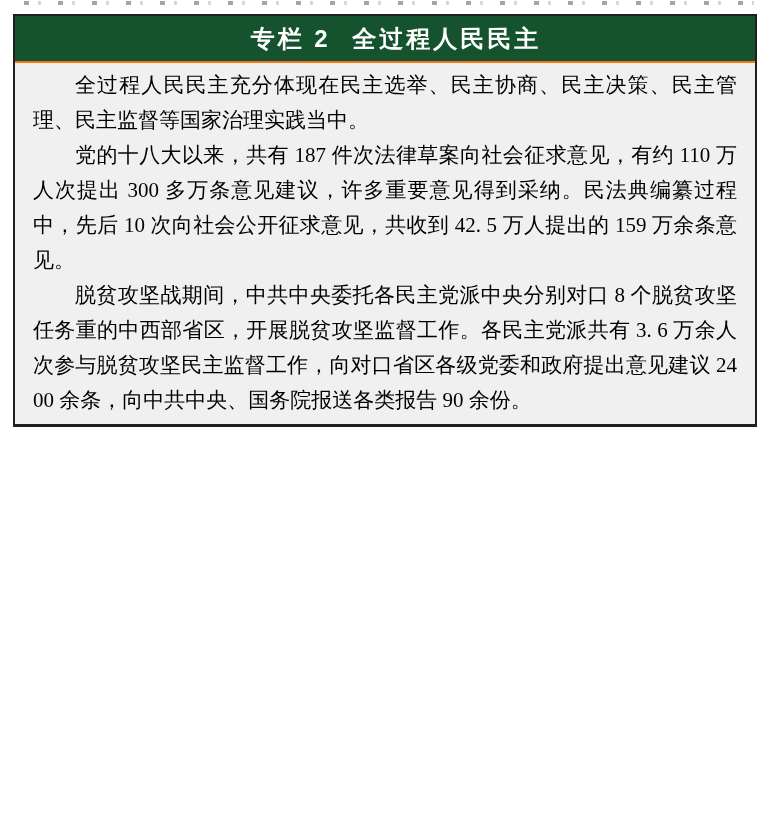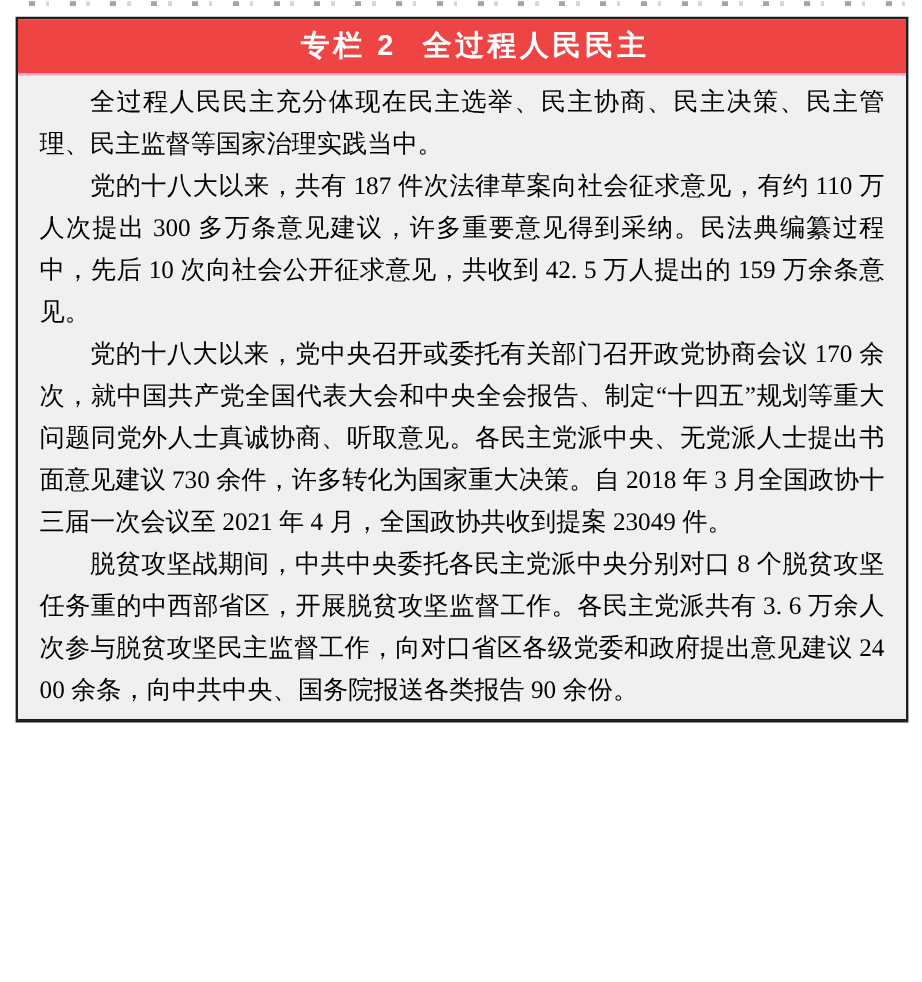--- a/index.html
+++ b/index.html
@@ -29,29 +29,29 @@
   .panel {
     position: absolute;
     left: 13px;
     top: 14px;
     width: 740px;
     border: 2px solid #1f1f1f;
     border-bottom-width: 3px;
     box-sizing: content-box;
   }
   .panel-header {
-    background: #ef4444;
+    background: #14532d;
     color: #ffffff;
     text-align: center;
     font-family: "Liberation Sans", "DejaVu Sans", sans-serif;
     font-weight: bold;
     font-size: 24px;
     line-height: 45px;
     height: 45px;
-    border-bottom: 2px solid #f9a8d4;
+    border-bottom: 2px solid #f97316;
     letter-spacing: 3px;
     padding-left: 22px;
   }
   .panel-header .title-gap {
     display: inline-block;
     width: 0.9em;
   }
   .panel-body {
     background: #f0f0f0;
     color: #000000;
@@ -71,16 +71,15 @@
 
 <div class="top-strip"></div>
 
 <section class="panel">
   <header class="panel-header">
     <span>专栏 2</span><span class="title-gap"></span><span>全过程人民民主</span>
   </header>
   <div class="panel-body">
     <p>全过程人民民主充分体现在民主选举、民主协商、民主决策、民主管理、民主监督等国家治理实践当中。</p>
     <p>党的十八大以来，共有 187 件次法律草案向社会征求意见，有约 110 万人次提出 300 多万条意见建议，许多重要意见得到采纳。民法典编纂过程中，先后 10 次向社会公开征求意见，共收到 42. 5 万人提出的 159 万余条意见。</p>
-    <p>党的十八大以来，党中央召开或委托有关部门召开政党协商会议 170 余次，就中国共产党全国代表大会和中央全会报告、制定“十四五”规划等重大问题同党外人士真诚协商、听取意见。各民主党派中央、无党派人士提出书面意见建议 730 余件，许多转化为国家重大决策。自 2018 年 3 月全国政协十三届一次会议至 2021 年 4 月，全国政协共收到提案 23049 件。</p>
     <p>脱贫攻坚战期间，中共中央委托各民主党派中央分别对口 8 个脱贫攻坚任务重的中西部省区，开展脱贫攻坚监督工作。各民主党派共有 3. 6 万余人次参与脱贫攻坚民主监督工作，向对口省区各级党委和政府提出意见建议 2400 余条，向中共中央、国务院报送各类报告 90 余份。</p>
   </div>
 </section>
 
 </body></html>

